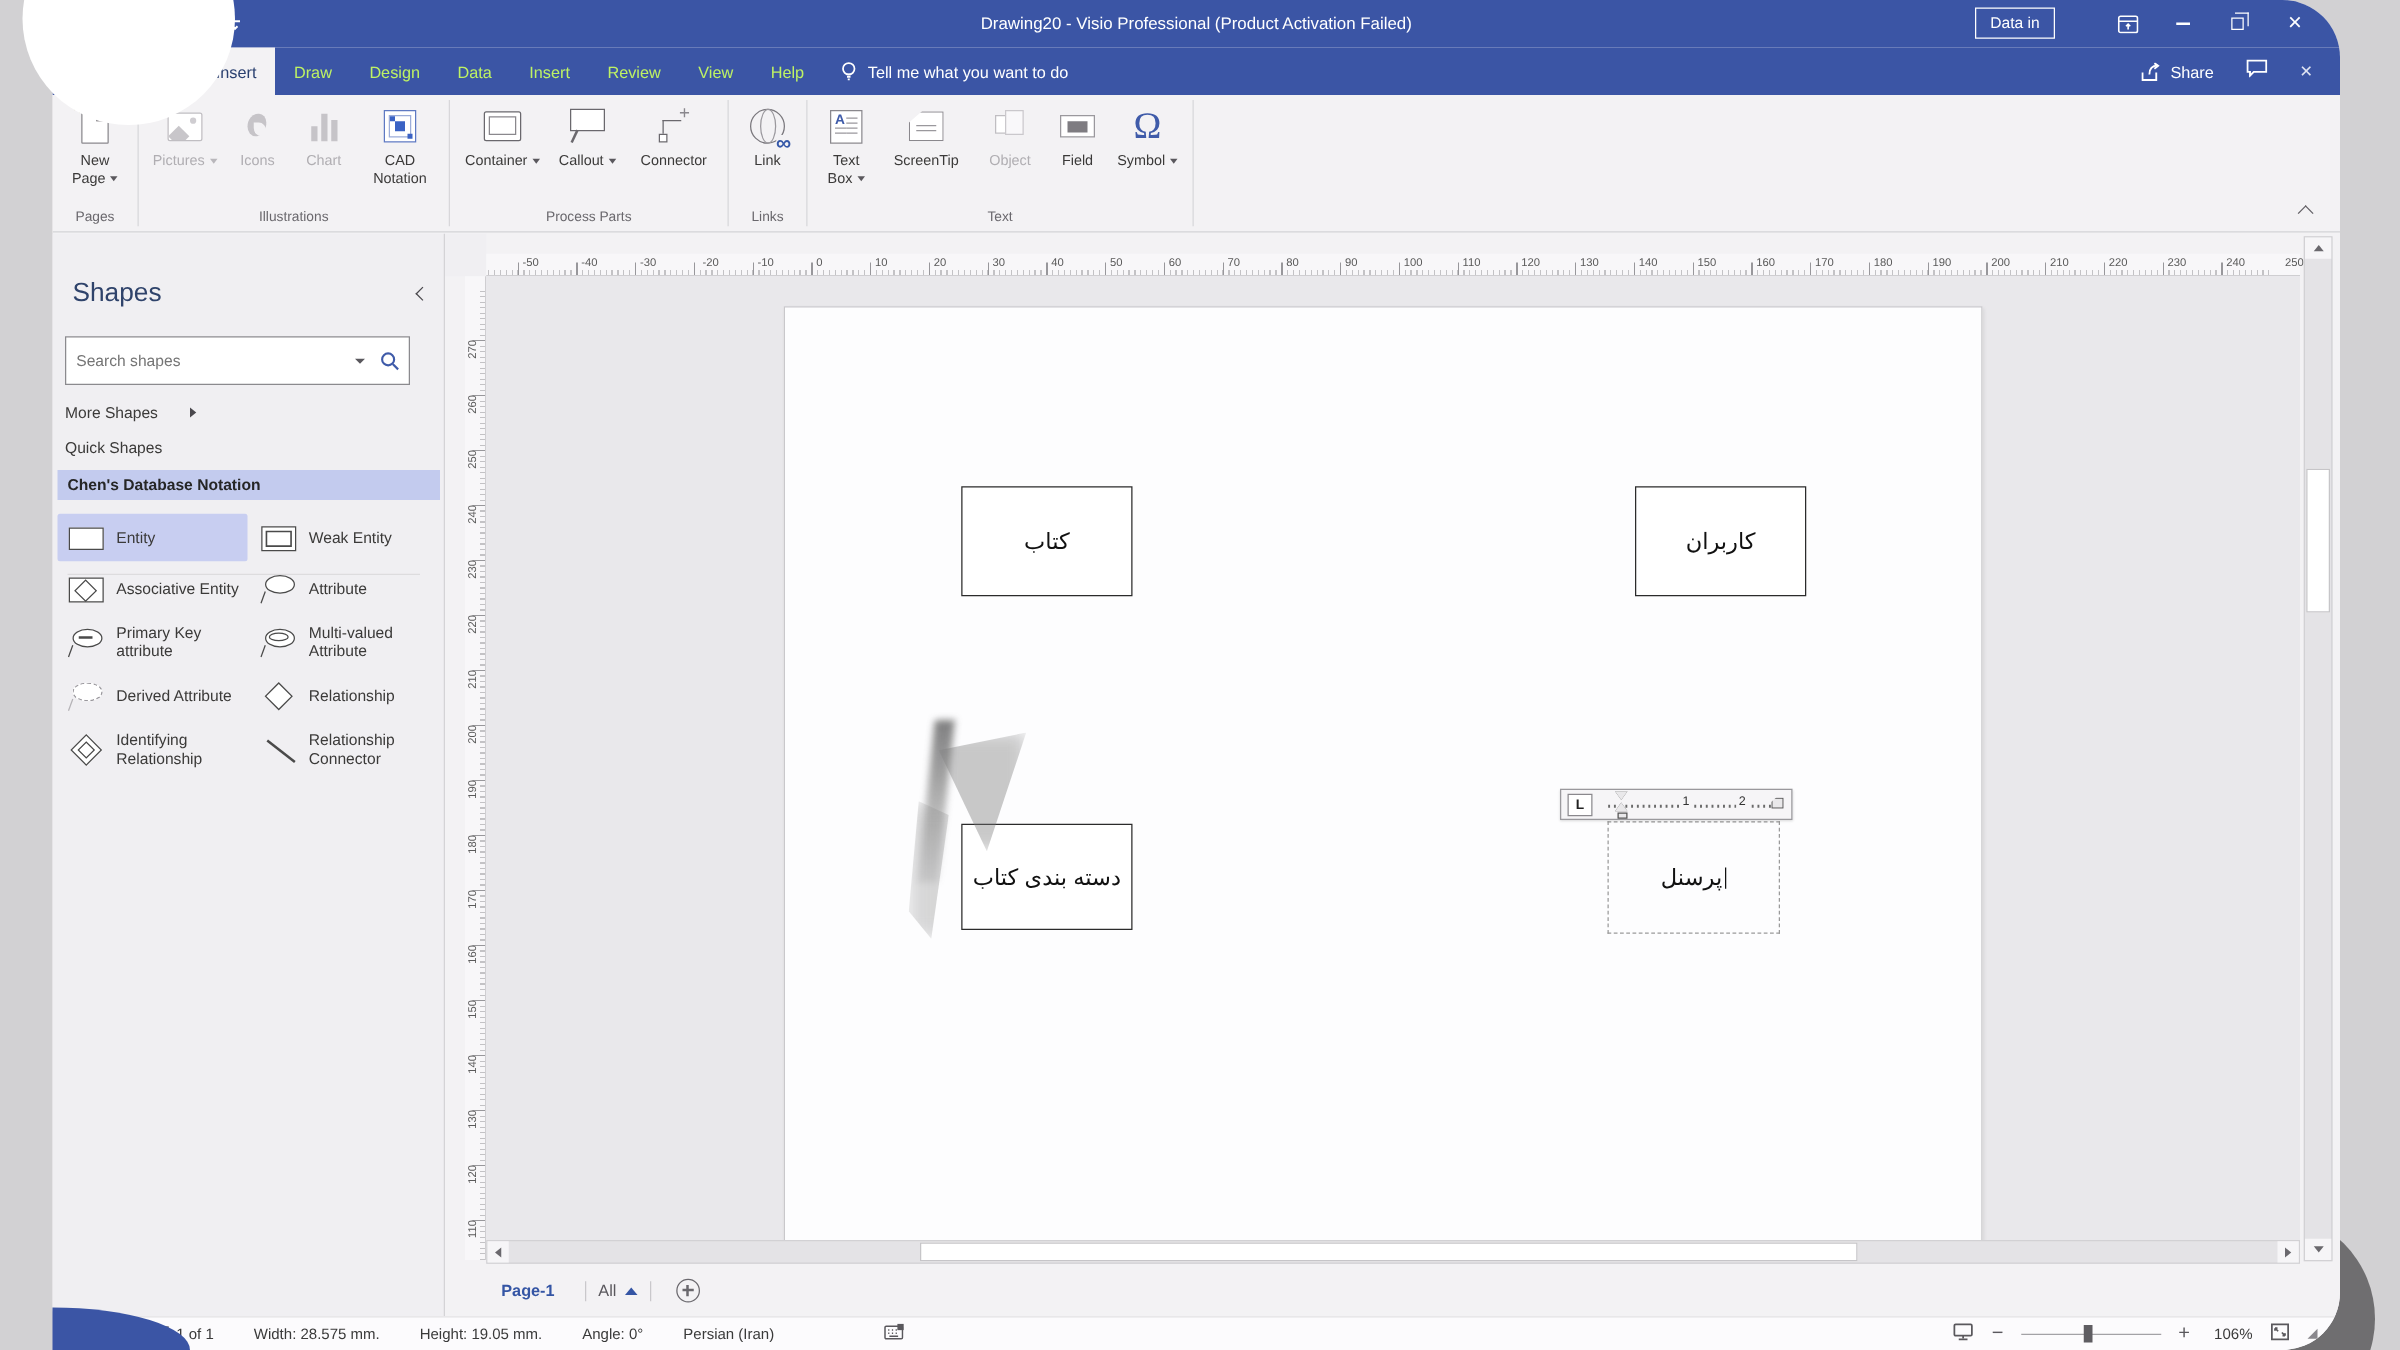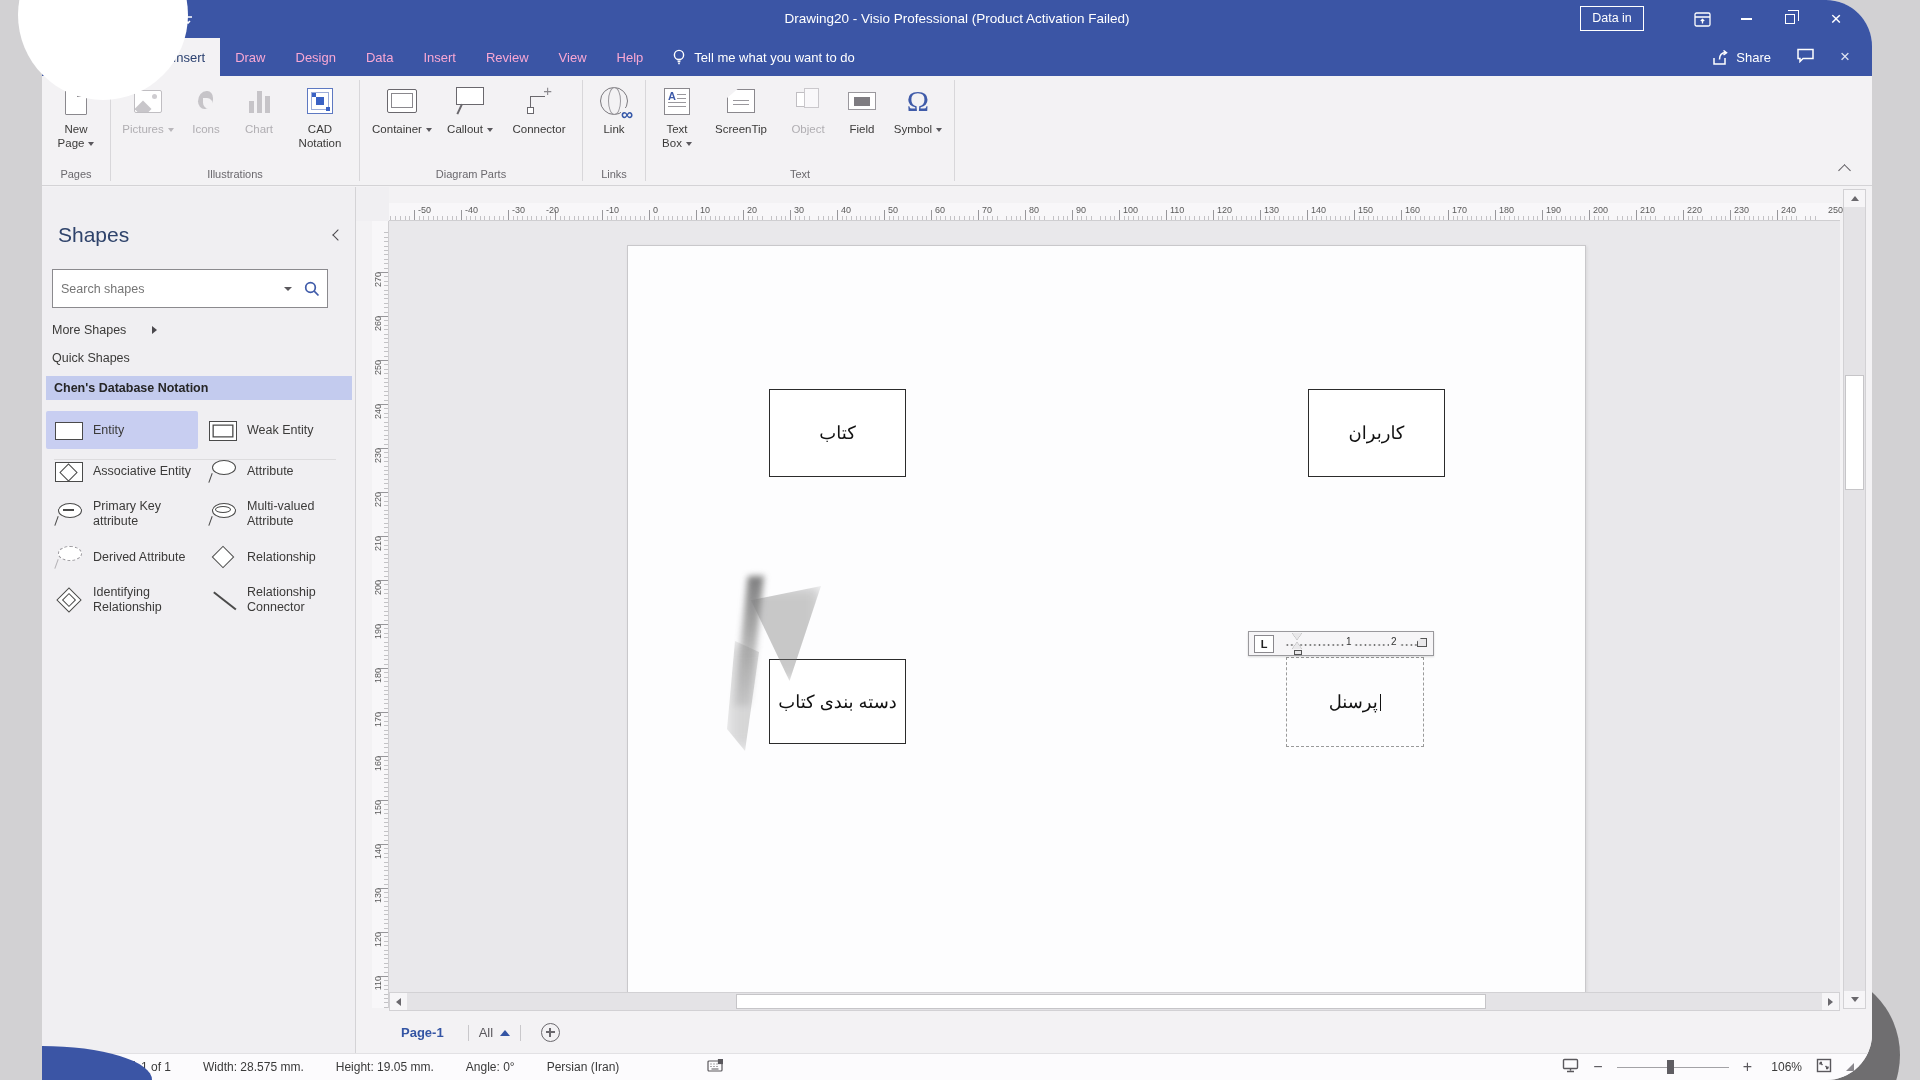--- a/index.html
+++ b/index.html
@@ -29,21 +29,21 @@
   #ribbon-opts-btn { right:148px; }
   #min-btn { right:104px; font-size:15px; }
   #restore-btn { right:60px; }
   #close-btn { right:14px; font-size:19px; }
   .restore-glyph { width:10px; height:10px; border:1.4px solid #fff; position:relative; }
   .restore-glyph::before { content:""; position:absolute; left:2px; top:-5px; width:10px; height:10px; border:1.4px solid #fff; border-bottom:none; border-left:none; }
   .min-glyph { width:11px; height:1.6px; background:#fff; }
 
   
   #tabrow { position:absolute; left:0; top:38px; width:100%; height:38px; background:#3b55a5; display:flex; align-items:stretch; }
-  .rtab { color:#f9a8d4; font-size:13px; padding:0 15px; display:flex; align-items:center; cursor:pointer; }
+  .rtab { color:#bef264; font-size:13px; padding:0 15px; display:flex; align-items:center; cursor:pointer; }
   .rtab.active { background:#f3f2f4; color:#2b4170; }
   #tellme { display:flex; align-items:center; gap:8px; color:#fff; font-size:13px; padding:0 14px; cursor:pointer; }
   #tellme svg { stroke:#fff; fill:none; stroke-width:1.4; }
   #tabrow-right { margin-left:auto; display:flex; align-items:center; gap:26px; padding-right:22px; }
   #share-btn { display:flex; align-items:center; gap:7px; color:#fff; font-size:13px; cursor:pointer; }
   #share-btn svg, #comment-btn svg { stroke:#fff; fill:none; stroke-width:1.5; }
   #tab-close-btn { color:#dfe4f2; font-size:17px; cursor:pointer; }
 
   
   #ribbon { position:absolute; left:0; top:76px; width:100%; height:110px; background:#f3f2f4;
@@ -383,21 +383,21 @@
           </div>
           <div class="rbtn">
             <div class="ricon">
               <div class="ic ic-connector">
                 <i></i>
               </div>
             </div>
             <div class="rlabel" style="width: 64px;">Connector</div>
           </div>
         </div>
-        <div class="rgroup-label">Diagram Parts</div>
+        <div class="rgroup-label">Process Parts</div>
       </div>
       <div class="rgroup-sep"></div>
       <div class="rgroup">
         <div class="rgroup-buttons">
           <div class="rbtn">
             <div class="ricon">
               <div class="ic ic-link"></div>
             </div>
             <div class="rlabel" style="width: 40px;">Link</div>
           </div>
@@ -510,21 +510,21 @@
         </div>
       </div>
     <div id="stencil-divider"></div>
   </div>
 
   <div id="ruler-corner"></div>
   <div id="hruler">
       <span class="hruler-num" style="left: 26px;">-50</span>
       <span class="hruler-num" style="left: 73px;">-40</span>
       <span class="hruler-num" style="left: 120px;">-30</span>
-      <span class="hruler-num" style="left: 154px;">-20</span>
+      <span class="hruler-num" style="left: 170px;">-20</span>
       <span class="hruler-num" style="left: 214px;">-10</span>
       <span class="hruler-num" style="left: 261px;">0</span>
       <span class="hruler-num" style="left: 308px;">10</span>
       <span class="hruler-num" style="left: 355px;">20</span>
       <span class="hruler-num" style="left: 402px;">30</span>
       <span class="hruler-num" style="left: 449px;">40</span>
       <span class="hruler-num" style="left: 496px;">50</span>
       <span class="hruler-num" style="left: 543px;">60</span>
       <span class="hruler-num" style="left: 590px;">70</span>
       <span class="hruler-num" style="left: 637px;">80</span>

